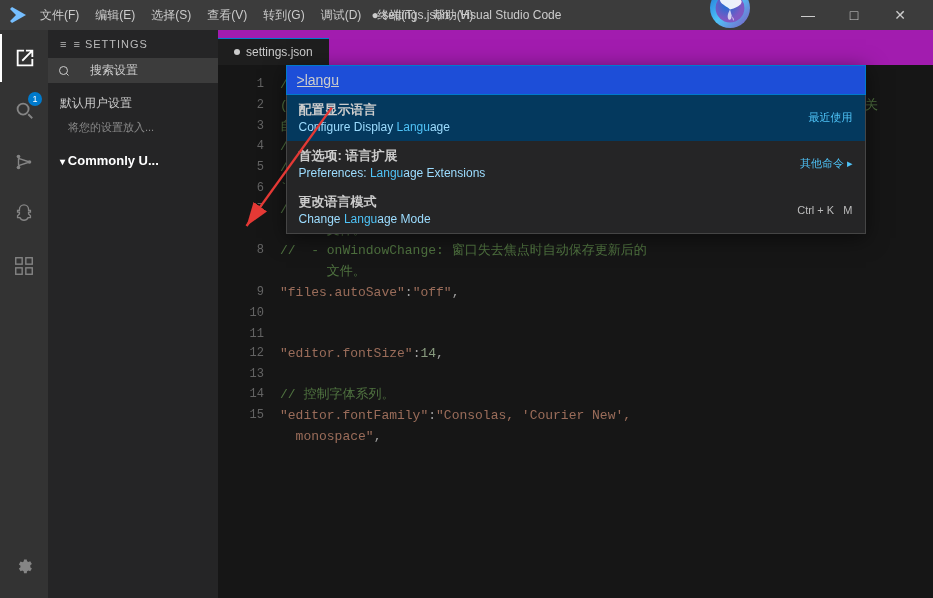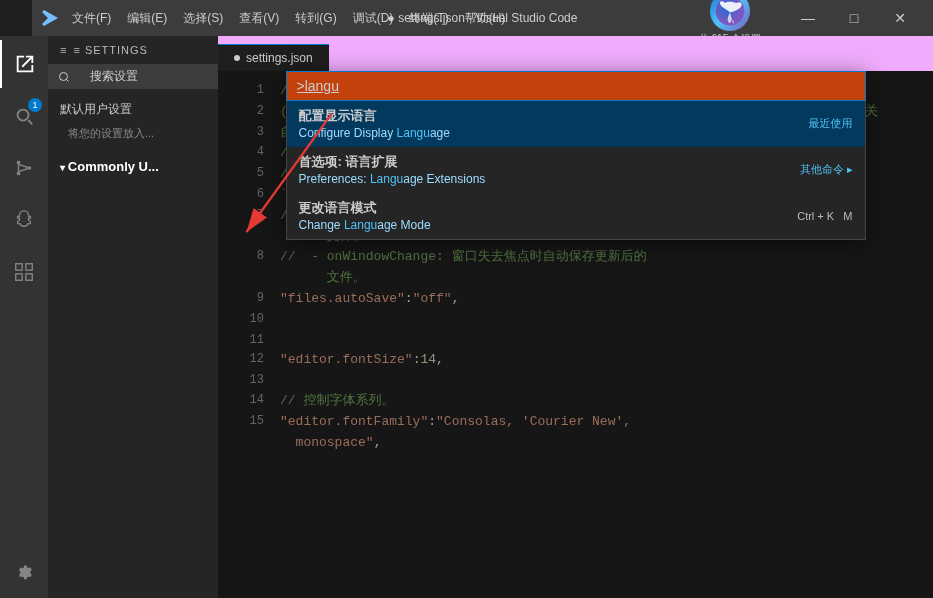--- a/index.html
+++ b/index.html
@@ -7,28 +7,27 @@
       width: 933px;
       height: 598px;
       background: #1e1e1e;
       font-family: 'Segoe UI', sans-serif;
       overflow: hidden;
       position: relative;
     }
 
     
     .titlebar {
-      height: 36px;
+      height: 30px;
       background: #3c3c3c;
       display: flex;
       align-items: center;
       justify-content: space-between;
       padding: 0 10px;
       position: relative;
-      margin-left: 32px;
     }
     .titlebar-left {
       display: flex;
       align-items: center;
       gap: 8px;
     }
     .titlebar-logo {
       width: 16px;
       height: 16px;
       color: #75beff;
@@ -169,21 +168,21 @@
     
     .editor-area {
       flex: 1;
       display: flex;
       flex-direction: column;
       background: #1e1e1e;
       position: relative;
     }
     .editor-tabs {
       height: 35px;
-      background: #f0abfc;
+      background: #a21caf;
       display: flex;
       align-items: flex-end;
     }
     .editor-tab {
       padding: 6px 16px;
       font-size: 12px;
       background: #1e1e1e;
       color: #cccccc;
       border-top: 1px solid #007acc;
       display: flex;
@@ -230,21 +229,21 @@
       top: 35px;
       left: 50%;
       transform: translateX(-50%);
       width: 580px;
       background: #3c3c3c;
       z-index: 200;
       box-shadow: 0 4px 20px rgba(0,0,0,0.5);
     }
     .command-input {
       width: 100%;
-      background: #c2410c;
+      background: #1d4ed8;
       border: 1px solid #007acc;
       color: #cccccc;
       font-size: 14px;
       padding: 6px 10px;
       outline: none;
       text-decoration: underline;
     }
     .command-dropdown {
       background: #252526;
       border: 1px solid #454545;

